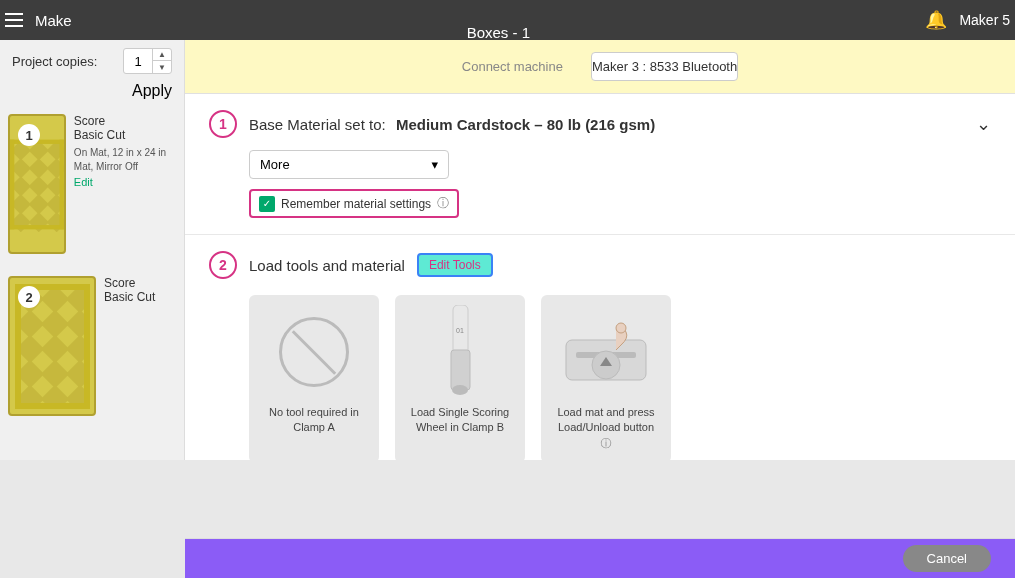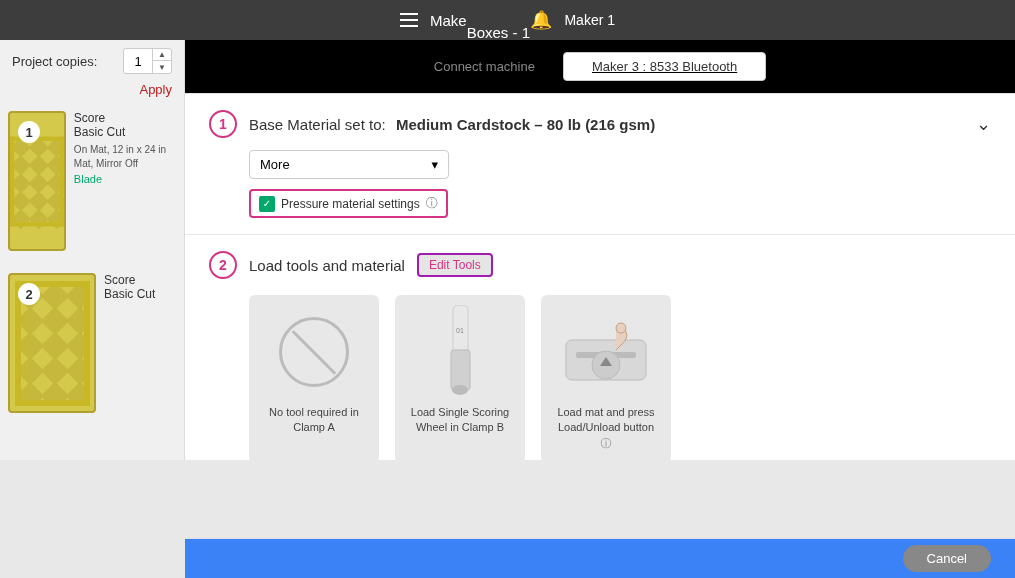--- a/index.html
+++ b/index.html
@@ -4,22 +4,22 @@
   <style>
     * { box-sizing: border-box; margin: 0; padding: 0; }
     body { font-family: 'Helvetica Neue', Arial, sans-serif; background: #e8e8e8; width: 1015px; height: 578px; overflow: hidden; }
 
     
     .top-bar {
       background: #3d3d3d;
       height: 40px;
       display: flex;
       align-items: center;
-      justify-content: center;
-      padding: 0 12px;
+      justify-content: space-between;
+      padding: 0 5px;
       color: white;
     }
     .top-bar-left { display: flex; align-items: center; gap: 12px; }
     .top-bar-center { font-size: 15px; font-weight: 500; margin-top: 24px; }
     .top-bar-right { display: flex; align-items: center; gap: 12px; font-size: 14px; }
     .hamburger-icon { display: flex; flex-direction: column; gap: 4px; cursor: pointer; }
     .hamburger-icon span { width: 18px; height: 2px; background: white; display: block; }
     .bell-icon { font-size: 18px; }
 
     
@@ -70,22 +70,22 @@
       height: 12px;
       display: flex;
       align-items: center;
       justify-content: center;
       font-size: 8px;
       cursor: pointer;
       color: #555;
     }
     .copies-arrow:first-child { border-bottom: 1px solid #ccc; }
     .apply-btn {
-      color: #b91c1c;
-      font-size: 13px;
+      color: #000000;
+      font-size: 16px;
       cursor: pointer;
       text-align: right;
       padding: 0 12px 6px;
     }
 
     .sidebar-items {
       flex: 1;
       overflow-y: auto;
       padding: 8px 8px;
     }
@@ -132,35 +132,34 @@
     .content-area {
       flex: 1;
       background: #f5f5f5;
       overflow-y: auto;
       padding: 0;
       position: relative;
     }
 
     
     .connect-bar {
-      background: #000000;
+      background: #fef9c3;
       padding: 12px 24px;
       display: flex;
       align-items: center;
       justify-content: center;
       gap: 28px;
       border-bottom: 1px solid #e0e0e0;
-      text-decoration: underline;
     }
     .connect-label { font-size: 13px; color: #888; }
     .machine-badge {
       background: white;
       border: 1px solid #ccc;
       border-radius: 4px;
-      padding: 6px 28px;
+      padding: 6px 0;
       font-size: 13px;
       color: #333;
     }
 
     
     .step-section {
       padding: 16px 24px;
       background: white;
       margin: 0;
     }
@@ -239,23 +238,23 @@
       background: white;
       border-top: 1px solid #e8e8e8;
     }
     .step2-header {
       display: flex;
       align-items: center;
       gap: 12px;
       margin-bottom: 16px;
     }
     .edit-tools-btn {
-      border: 2px solid #a21caf;
+      border: 2px solid #3b82f6;
       color: #d63384;
-      background: #e5e5e5;
+      background: #5eead4;
       border-radius: 4px;
       padding: 3px 10px;
       font-size: 12px;
       cursor: pointer;
     }
 
     
     .tool-cards {
       display: flex;
       gap: 16px;
@@ -318,21 +317,21 @@
       width: fit-content;
     }
 
     
     .bottom-bar {
       position: fixed;
       bottom: 0;
       right: 0;
       left: 185px;
       height: 40px;
-      background: #3b82f6;
+      background: #8b5cf6;
       display: flex;
       align-items: center;
       justify-content: flex-end;
       padding: 8px 24px;
       border-top: 1px solid #ddd;
     }
     .cancel-btn {
       background: #888;
       color: white;
       border: none;
@@ -355,21 +354,21 @@
     <div class="hamburger-icon">
       <span></span>
         <span></span>
         <span></span>
     </div>
     <span style="font-size:15px;font-weight:500;">Make</span>
   </div>
   <div class="top-bar-center">Boxes - 1</div>
   <div class="top-bar-right">
     <span class="bell-icon">🔔</span>
-    <span>Maker 1</span>
+    <span>Maker 5</span>
   </div>
 </div>
 
 <div class="main-layout">
 
   <div class="sidebar">
     <div class="sidebar-header">
       <span class="sidebar-header-label">Project copies:</span>
       <div class="copies-stepper">
         <input class="copies-value" type="text" value="1" style="width: 28px; border: none; text-align: center; font-size: 13px;">
@@ -410,21 +409,21 @@
               <rect x="0" y="0" width="75" height="6" fill="#c8b825"></rect>
               <rect x="0" y="119" width="75" height="6" fill="#c8b825"></rect>
               <rect x="0" y="0" width="6" height="125" fill="#c8b825"></rect>
               <rect x="69" y="0" width="6" height="125" fill="#c8b825"></rect>
             </svg>
           </div>
           <div>
             <div style="font-size:12px;color:#333;font-weight:500;">Score</div>
             <div style="font-size:12px;color:#333;">Basic Cut</div>
             <div style="font-size:10px;color:#555;line-height:1.4;margin-top:4px;">On Mat, 12 in x 24 in Mat, Mirror Off</div>
-            <div style="font-size:11px;color:#00a86b;cursor:pointer;margin-top:2px;">Blade</div>
+            <div style="font-size:11px;color:#00a86b;cursor:pointer;margin-top:2px;">Edit</div>
           </div>
         </div>
       </div>
 
       <div class="mat-item">
         <div class="mat-item-row">
           <div class="mat-thumbnail">
             <div class="mat-number-badge">2</div>
             <svg width="75" height="125" viewBox="0 0 75 125">
               <rect width="75" height="125" fill="#d4c94a"></rect>
@@ -477,21 +476,21 @@
         <div class="expand-icon">⌄</div>
       </div>
 
       <div class="material-settings">
         <div class="pressure-select">
           <span>More</span>
           <span>▾</span>
         </div>
         <div class="remember-checkbox">
           <div class="checkbox-icon">✓</div>
-          <span class="remember-text">Pressure material settings</span>
+          <span class="remember-text">Remember material settings</span>
           <span class="info-icon">ⓘ</span>
         </div>
       </div>
     </div>
 
     <div class="step2-section">
       <div class="step2-header">
         <div class="step-number">2</div>
         <div style="font-size:15px;color:#333;">Load tools and material</div>
         <button class="edit-tools-btn">Edit Tools</button>

